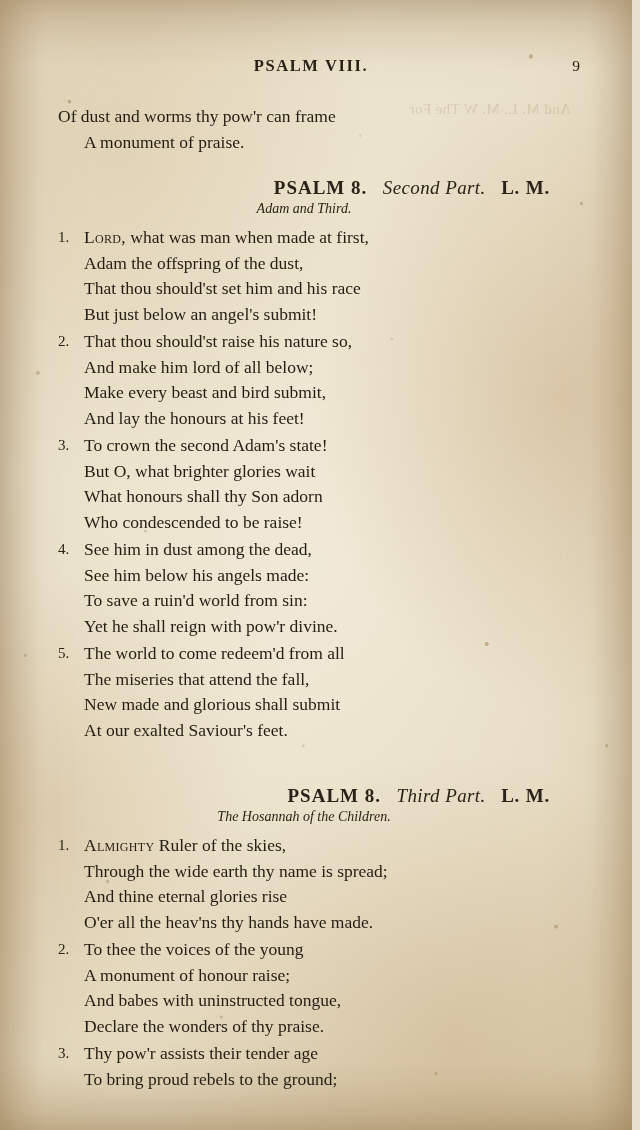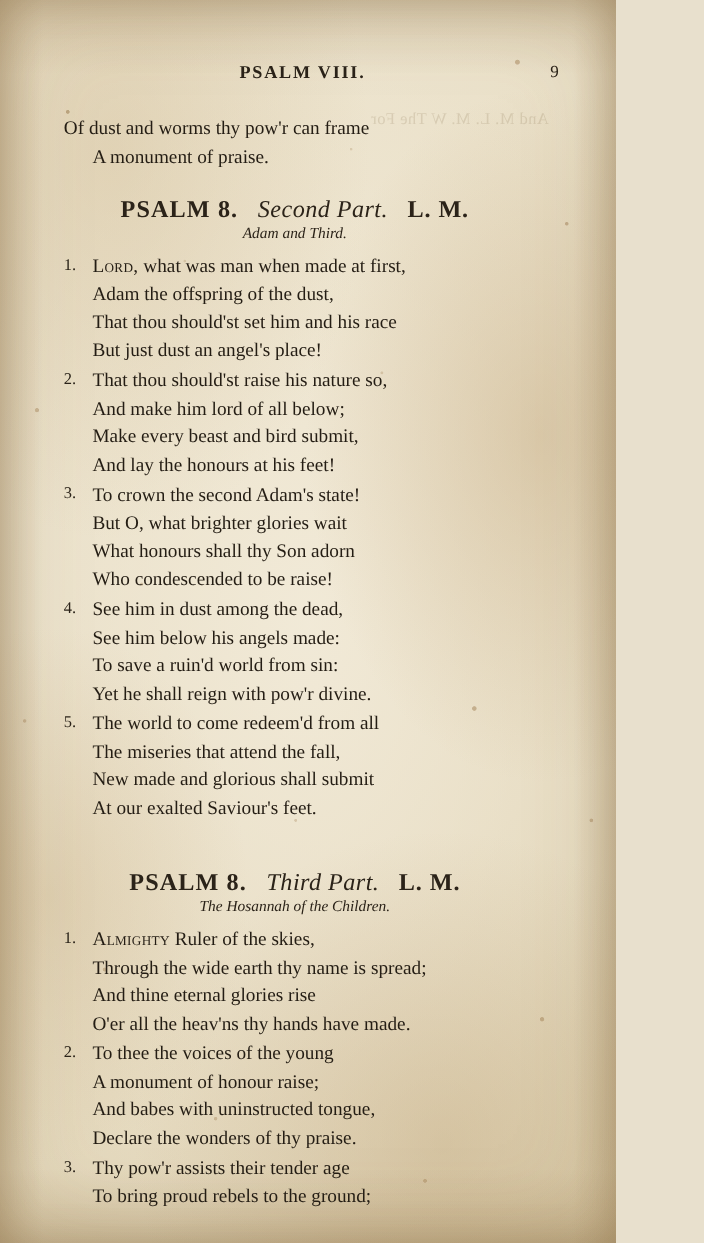--- a/index.html
+++ b/index.html
@@ -11,21 +11,21 @@
     height: 1130px;
     background: #e8e0cd;
     font-family: "Liberation Serif", serif;
     color: #2b2319;
     overflow: hidden;
   }
 
   
   #page {
     position: relative;
-    width: 560px;
+    width: 632px;
     height: 1130px;
     background:
       radial-gradient(ellipse 60% 45% at 18% 12%, rgba(196,170,124,0.30), rgba(196,170,124,0) 70%),
       radial-gradient(ellipse 55% 40% at 88% 35%, rgba(184,152,104,0.34), rgba(184,152,104,0) 70%),
       radial-gradient(ellipse 70% 35% at 72% 92%, rgba(178,146,98,0.30), rgba(178,146,98,0) 72%),
       radial-gradient(ellipse 45% 30% at 8% 72%, rgba(190,160,112,0.26), rgba(190,160,112,0) 72%),
       radial-gradient(ellipse 90% 80% at 50% 50%, rgba(243,236,219,0.85), rgba(228,216,190,0.2) 75%),
       linear-gradient(145deg, #efe7d2 0%, #e9dfc6 38%, #e3d7ba 70%, #dccfae 100%);
     overflow: hidden;
   }
@@ -113,23 +113,23 @@
 
   .line {
     font-size: 17.5px;
     line-height: 25.5px;
     color: #241d14;
     white-space: pre;
   }
   .indent1 { padding-left: 26px; }
 
   .psalm-heading {
-    text-align: center;
+    text-align: right;
     margin: 22px 0 0 0;
-    font-size: 22px;
+    font-size: 19px;
     letter-spacing: 0.4px;
     padding-right: 26px;
   }
   .psalm-heading .ttl { font-weight: 700; letter-spacing: 1px; }
   .psalm-heading .part { font-style: italic; font-weight: 400; }
   .psalm-heading .meter { font-weight: 700; letter-spacing: 0.8px; }
   .subtitle {
     text-align: center;
     font-style: italic;
     font-size: 14px;
@@ -187,21 +187,21 @@
         &nbsp;&nbsp;<span class="part">Second Part.</span>
         &nbsp;&nbsp;<span class="meter">L. M.</span>
       </div>
       <div class="subtitle">Adam and Third.</div>
 
       <div class="stanza">
         <span class="num">1.</span>
         <div class="line first"><span class="smallcaps">Lord,</span> what was man when made at first,</div>
         <div class="line">Adam the offspring of the dust,</div>
         <div class="line">That thou should'st set him and his race</div>
-        <div class="line">But just dust an angel's place!</div>
+        <div class="line">But just below an angel's submit!</div>
       </div>
 
       <div class="stanza">
         <span class="num">2.</span>
         <div class="line first">That thou should'st raise his nature so,</div>
         <div class="line">And make him lord of all below;</div>
         <div class="line">Make every beast and bird submit,</div>
         <div class="line">And lay the honours at his feet!</div>
       </div>
 

